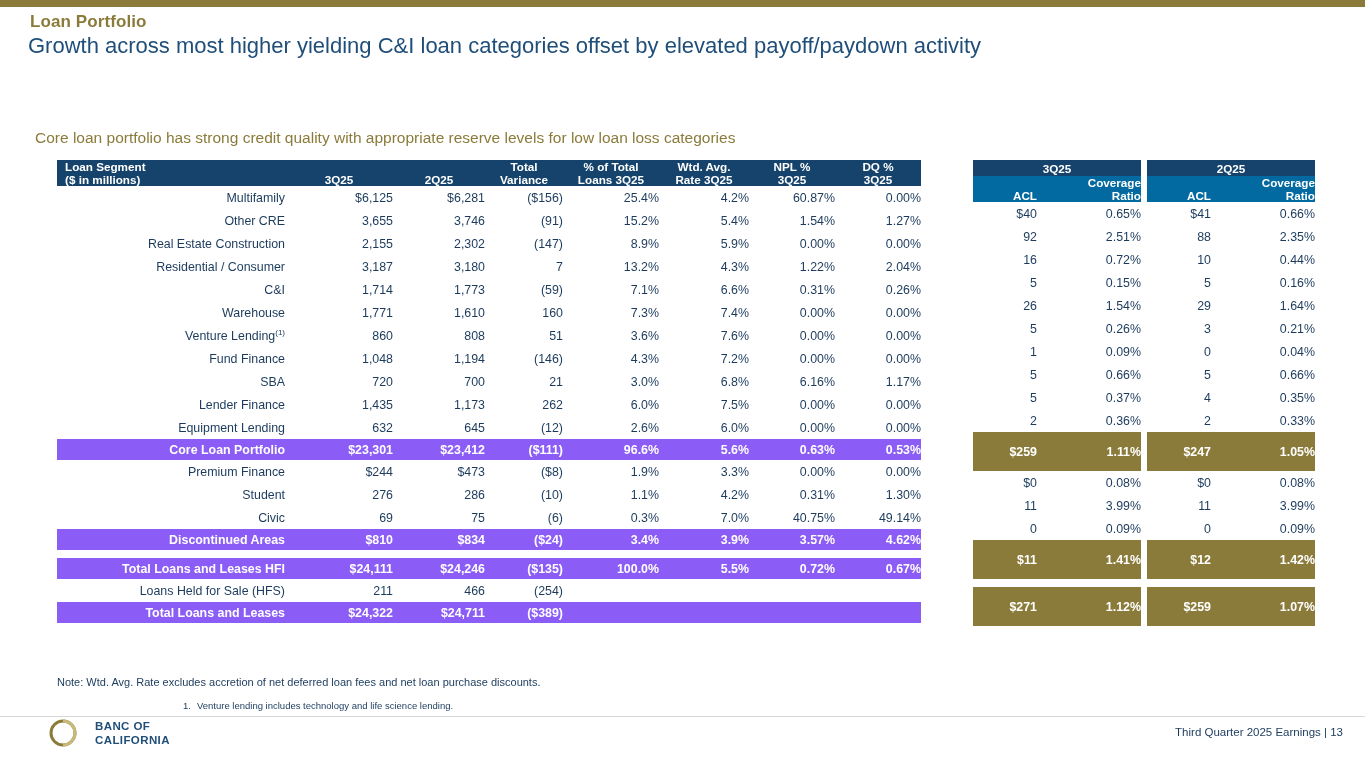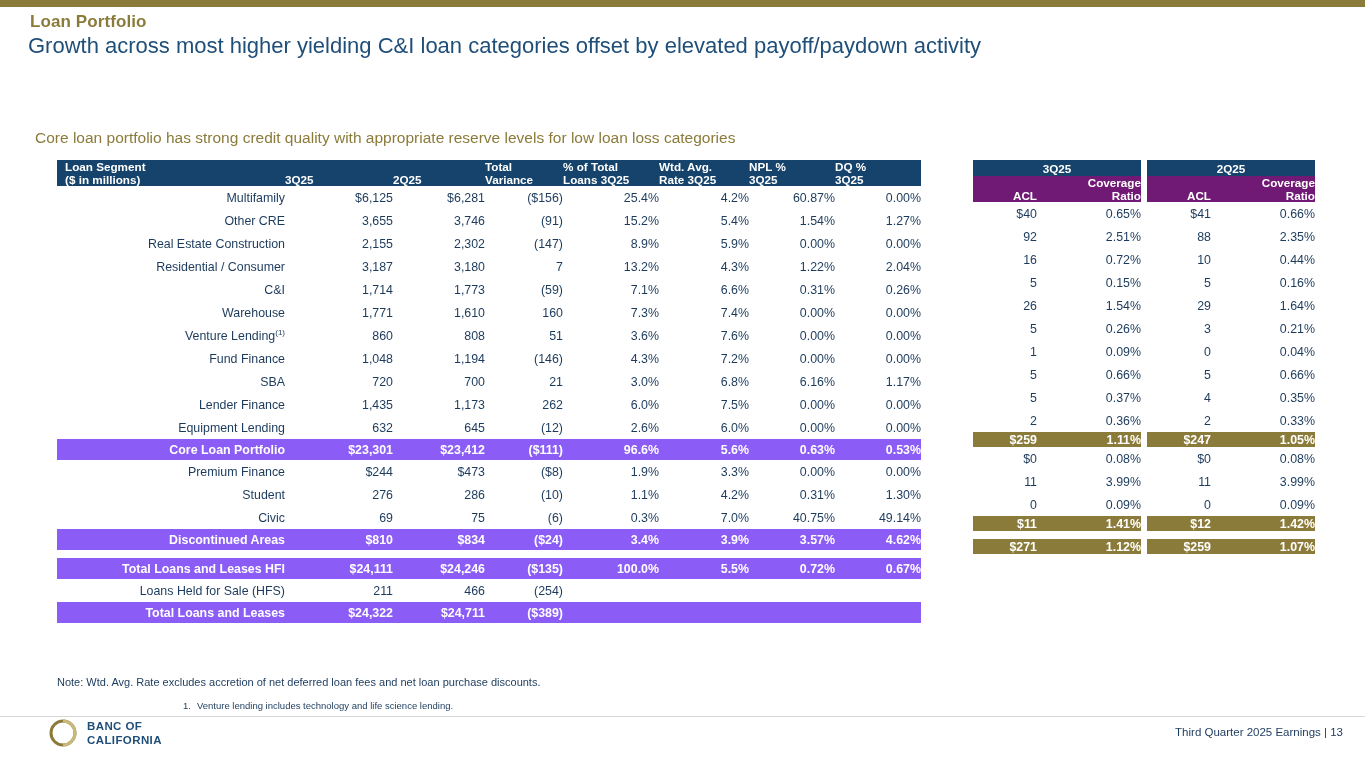--- a/index.html
+++ b/index.html
@@ -30,21 +30,21 @@
     font-size:15.5px; color:#8b7b3a;
   }
 
   
   .tblwrap { position:absolute; left:57px; top:160px; }
   table.main { border-collapse:collapse; }
   table.main td, table.main th { padding:0; }
   .hdrband { background:#15436b; }
   .mainhdr td {
     color:#ffffff; font-size:11.7px; font-weight:bold;
-    text-align:left; vertical-align:bottom;
+    text-align:center; vertical-align:bottom;
     padding:3px 10px 2px 0;
   }
   .mainhdr td.lbl { text-align:left; padding-left:8px;margin-top:48px; }
   .row td {
     font-size:12.4px; color:#1b3a5c; height:23px;
     text-align:right; padding-right:10px; white-space:nowrap;
   }
   .row td.lbl { text-align:right; padding-left:14px; }
   .row.gold td {
     background:#8b5cf6; color:#ffffff; font-weight:bold;
@@ -61,46 +61,46 @@
   
   .rwrap { position:absolute; left:973px; top:160px; }
   table.right { border-collapse:collapse; }
   table.right td { padding:0; }
   .qhdr td {
     background:#15436b; color:#fff; font-size:11.7px; font-weight:bold;
     text-align:center; height:16px;
   }
   .qhdr td.gap { background:#ffffff; width:6px; }
   .chdr td {
-    background:#701a75; color:#fff; font-size:11.7px; font-weight:bold;
+    background:#0369a1; color:#fff; font-size:11.7px; font-weight:bold;
     text-align:right; padding:1px 9px 2px 0; vertical-align:bottom;
   }
   .chdr td.gap { background:#ffffff; }
   .rrow td {
     font-size:12.4px; color:#1b3a5c; height:23px;
     text-align:right; padding-right:9px; white-space:nowrap;
   }
-  .rrow.gold td { background:#8b7b3a; color:#fff; font-weight:bold; height:15px; }
+  .rrow.gold td { background:#8b7b3a; color:#fff; font-weight:bold; height:39px; }
   .rrow.gold td.gap, .rrow td.gap { background:#ffffff; }
   .rc1 { width:64px; } .rc2 { width:104px; } .rc3 { width:64px; } .rc4 { width:104px; }
 
   .note {
     position:absolute; left:57px; top:676px;
     font-size:11px; color:#1b3a5c;
   }
   .fnote {
     position:absolute; left:183px; top:700px;
     font-size:9.5px; color:#1b3a5c;
   }
   .fnote .num { margin-right:6px; }
 
   .footer-rule {
     position:absolute; left:0; top:716px; width:1365px; height:1px; background:#d8d8d8;
   }
-  .logo { position:absolute; left:48px; top:718px; display:flex; align-items:center; gap:9px; }
+  .logo { position:absolute; left:48px; top:718px; display:flex; align-items:center; gap:17px; }
   .logo-mark { width:30px; height:30px; }
   .logo-text { font-size:11.5px; font-weight:bold; color:#1f4e79; line-height:1.25; letter-spacing:.4px; }
   .pagefoot {
     position:absolute; right:22px; top:726px;
     font-size:11.5px; color:#1b3a5c;
   }
 </style>
 </head>
 <body>
 

